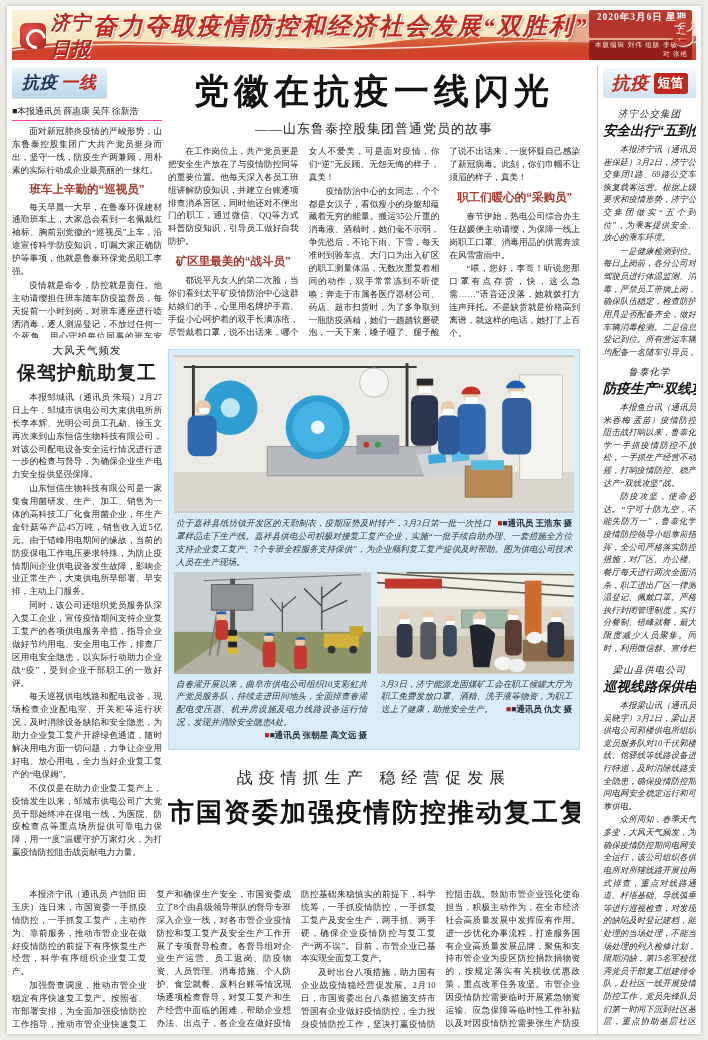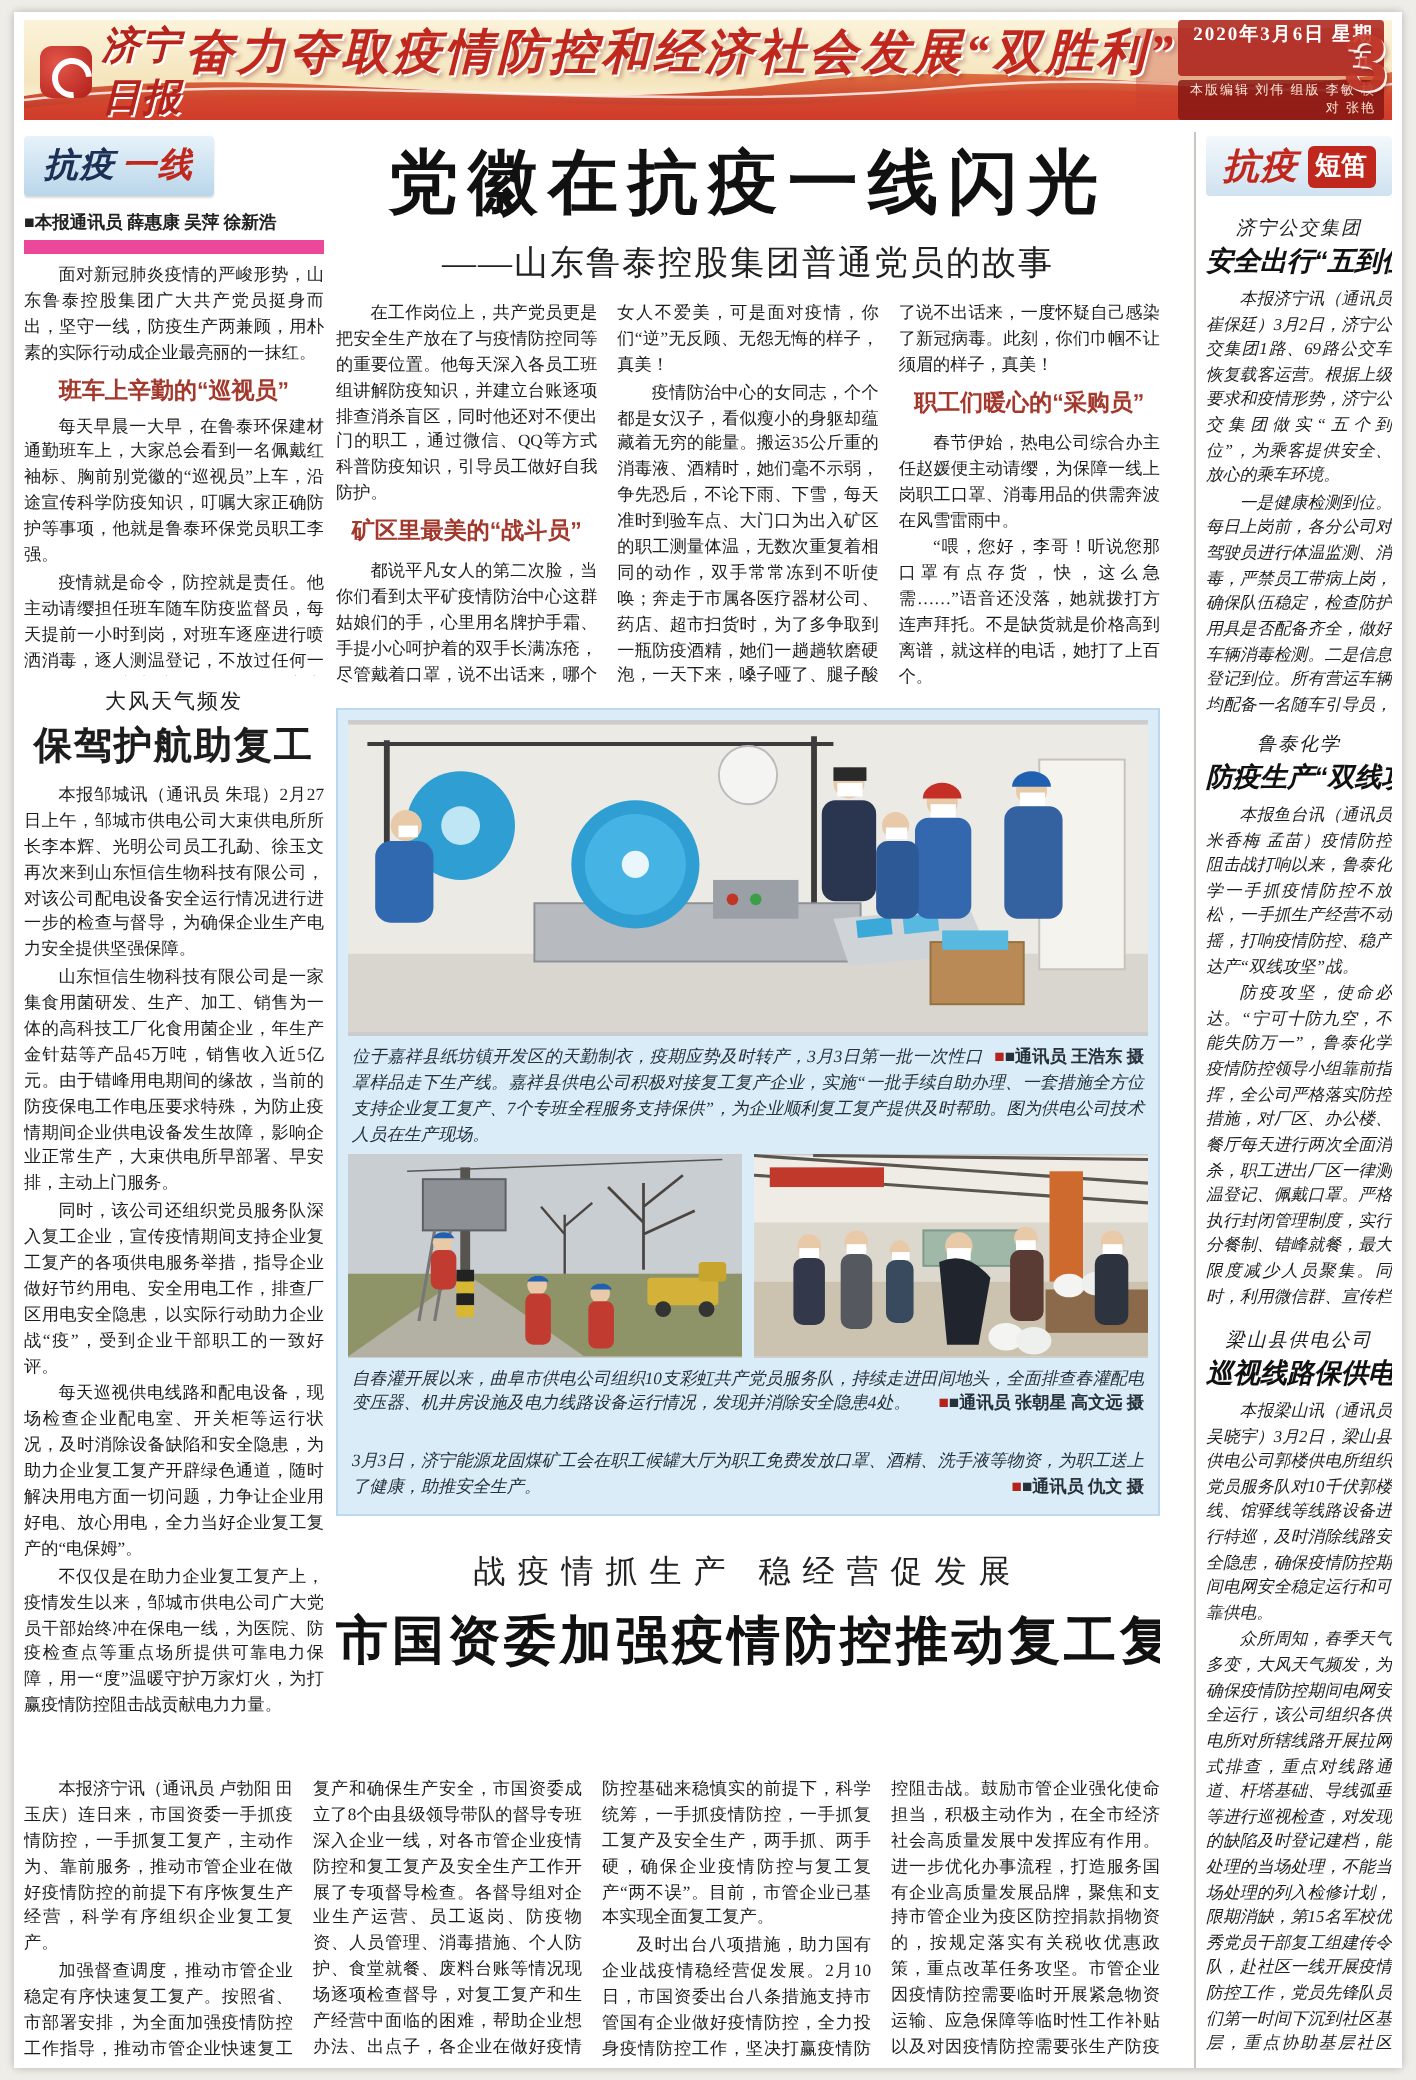--- a/index.html
+++ b/index.html
@@ -30,50 +30,50 @@
   
   .content{display:flex;gap:12px;}
   .main-left{width:568px;flex:0 0 auto;}
   .right-col{flex:1;border-left:1px solid #c9c7c2;margin-left:5px;padding-left:5px;height:968px;overflow:hidden;}
   .top-row{display:flex;gap:6px;height:816px;overflow:hidden;}
   .left-col{width:150px;flex:0 0 auto;}
   .center-col{flex:1;min-width:0;}
   
   p{margin:0 0 1px;text-indent:2em;}
   .body-text{font-size:8.6px;line-height:1.5;text-align:justify;}
-  .byline{font-size:8.8px;font-weight:bold;border-bottom:7px solid #ec4899;padding-bottom:2px;margin:4px 0 4px;color:#222;}
+  .byline{font-size:8.8px;font-weight:normal;border-bottom:1px solid #ec4899;padding-bottom:2px;margin:4px 0 4px;color:#222;}
   .byline .sq,.credit .sq{color:#b4231c;}
   .red-subhead{font-family:"Liberation Sans",sans-serif;font-size:11.5px;font-weight:bold;color:#a3382c;text-align:center;margin:5px 0 4px;text-indent:0;}
   
   .badge-line{display:inline-flex;align-items:baseline;gap:3px;background:linear-gradient(180deg,#e7f2fa,#b9d6ea);padding:3px 10px 4px;border-radius:2px;margin:2px 0 4px;box-shadow:0 1px 1px rgba(0,0,0,.15);}
   .badge-line .w1{font-size:17px;font-weight:bold;font-style:italic;color:#1c2f55;letter-spacing:1px;}
   .badge-line .w2{font-size:17px;font-weight:bold;font-style:italic;color:#c0281e;letter-spacing:1px;}
   .badge-flute{display:flex;align-items:center;justify-content:center;gap:4px;background:linear-gradient(180deg,#f3f8fc,#cfe2f0);padding:3px 4px;border-radius:2px;margin:2px 0 6px;}
   .badge-flute .w1{font-size:18px;font-weight:bold;font-style:italic;color:#c0281e;letter-spacing:1px;}
   .badge-flute .w2{font-size:13px;font-weight:bold;color:#fff;background:#c0281e;padding:1px 4px 2px;border-radius:3px;}
   
   .main-headline{font-family:Liberation Sans, sans-serif;font-size:35px;font-weight:bold;letter-spacing:5px;text-align:center;color:#111;margin-top:2px;white-space:nowrap;}
-  .main-subtitle{font-size:17px;text-align:center;margin:5px 0 7px;color:#222;letter-spacing:1px;}
+  .main-subtitle{font-size:13px;text-align:center;margin:5px 0 7px;color:#222;letter-spacing:1px;}
   .cols3{column-count:3;column-gap:10px;height:200px;overflow:hidden;}
   .kicker-sm{font-size:10.5px;text-align:center;margin:6px 0 2px;letter-spacing:1px;}
   .headline-md{font-family:"Liberation Sans",sans-serif;font-size:19px;font-weight:bold;text-align:center;letter-spacing:1px;margin-bottom:5px;white-space:nowrap;}
   .headline-sm{font-family:"Liberation Sans",sans-serif;font-size:13.5px;font-weight:bold;text-align:center;margin:1px 0 4px;white-space:nowrap;color:#111;}
   .kicker-xs{font-size:9.5px;text-align:center;margin:4px 0 1px;letter-spacing:1px;}
   .left-art1{height:272px;overflow:hidden;}
   .left-art2{height:536px;overflow:hidden;}
   .rc-art{overflow:hidden;margin-bottom:6px;font-style:italic;}
   .rc-a{height:252px;} .rc-b{height:292px;} .rc-c{height:366px;}
   .rc-body{font-size:8.4px;line-height:1.5;text-align:justify;}
   
   .photo-panel{background:#d9ecf8;border:1px solid #bcd8ec;padding:5px;margin:4px 0 4px;}
   .caption{font-size:8.6px;font-style:italic;line-height:1.5;text-align:justify;color:#27313a;margin:4px 2px 2px;}
   .credit{font-style:normal;font-weight:bold;white-space:nowrap;float:right;margin-left:6px;}
   .photo-row{display:flex;gap:6px;margin-top:3px;}
   .photo-row .ph{flex:1;min-width:0;}
-  .caption-row{display:flex;gap:10px;flex-direction:column;}
+  .caption-row{display:flex;gap:10px;}
   .caption-row .caption{flex:1;min-width:0;}
   svg.photo{display:block;width:100%;background:#ccc;}
   
   .bottom-head{margin-top:18px;}
   .bottom-kicker{font-family:"Liberation Sans",sans-serif;font-size:16px;text-align:center;letter-spacing:6px;color:#222;margin-top:8px;}
   .bottom-headline{font-family:"Liberation Sans",sans-serif;font-size:26px;font-weight:bold;text-align:center;letter-spacing:2px;color:#111;margin:6px 0 2px;white-space:nowrap;}
   .bottom-row{height:146px;overflow:hidden;margin-top:6px;}
   .cols4{column-count:4;column-gap:10px;height:146px;overflow:hidden;}
 </style>
 </head>

